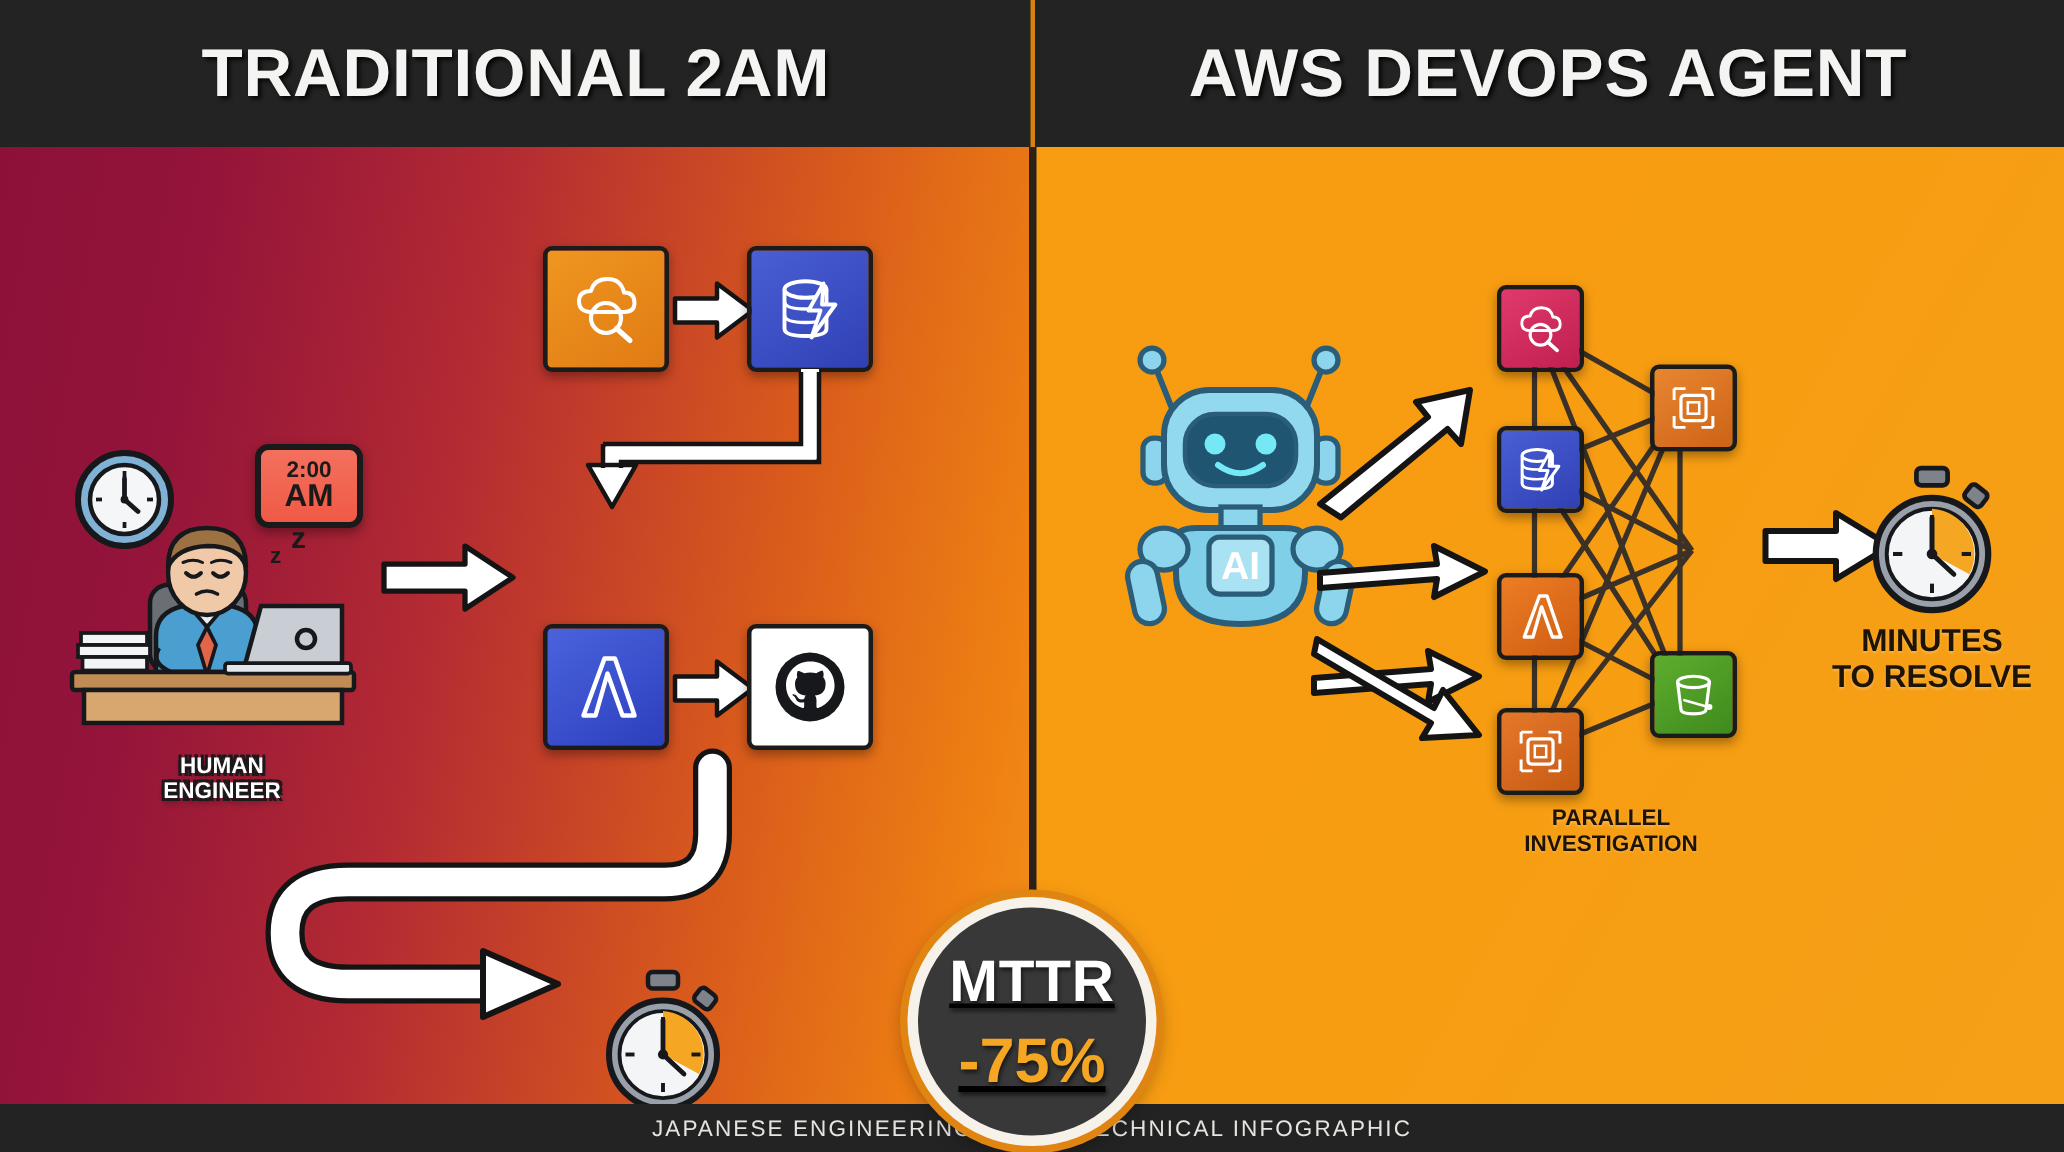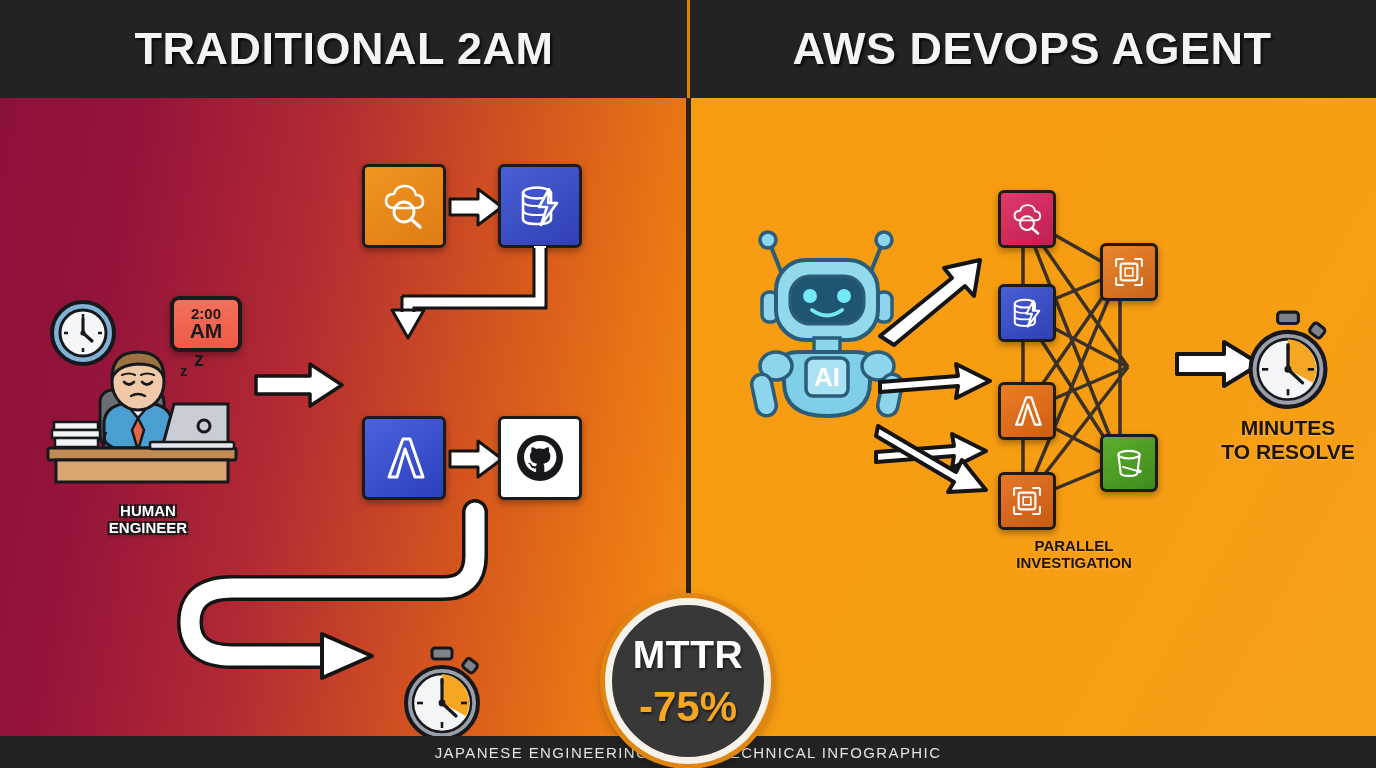--- a/index.html
+++ b/index.html
@@ -120,20 +120,21 @@
     position:absolute;
     left:605px; top:500px;
     width:166px; height:166px;
     border-radius:50%;
     background:#383838;
     border:7px solid #f6f2ea;
     box-shadow:0 0 0 5px #e08512, 0 4px 14px rgba(0,0,0,0.45);
     display:flex; flex-direction:column;
     align-items:center; justify-content:center;
     z-index:40;
+    text-decoration:underline;
   }
   .mttr-label {
     color:#ffffff;
     font-size:39px;
     font-weight:bold;
     line-height:1;
     letter-spacing:0.5px;
     text-shadow:1px 2px 3px rgba(0,0,0,0.6);
   }
   .mttr-value {

